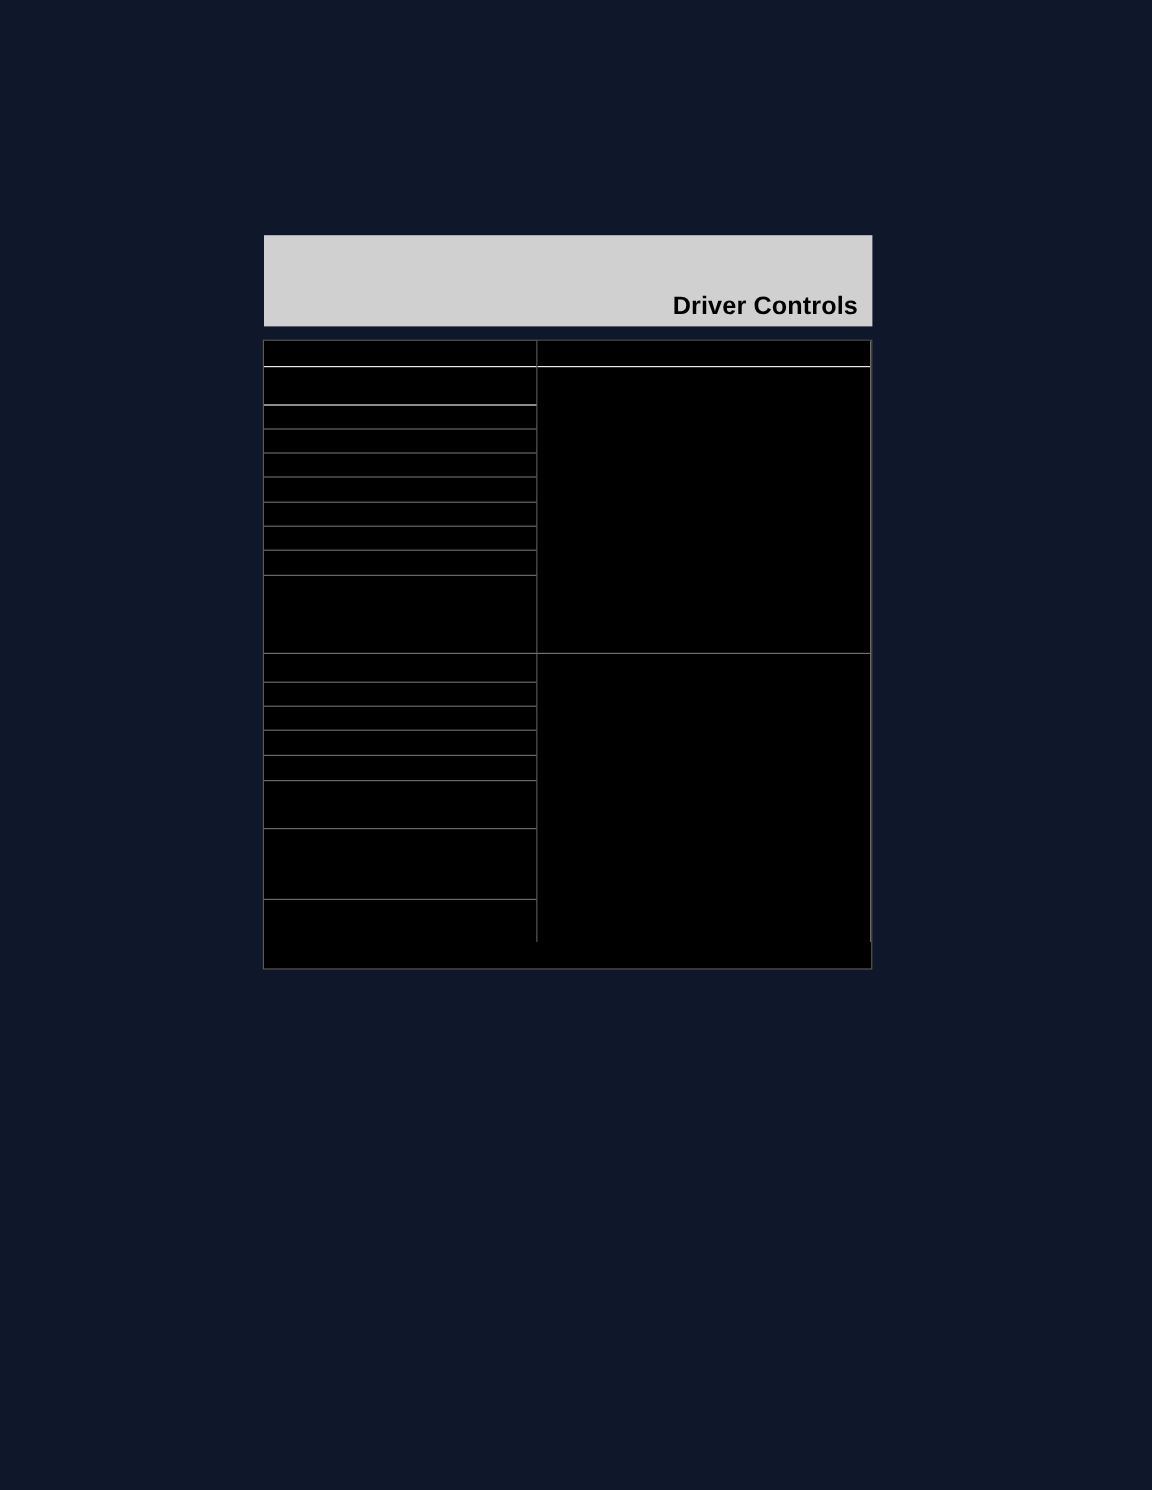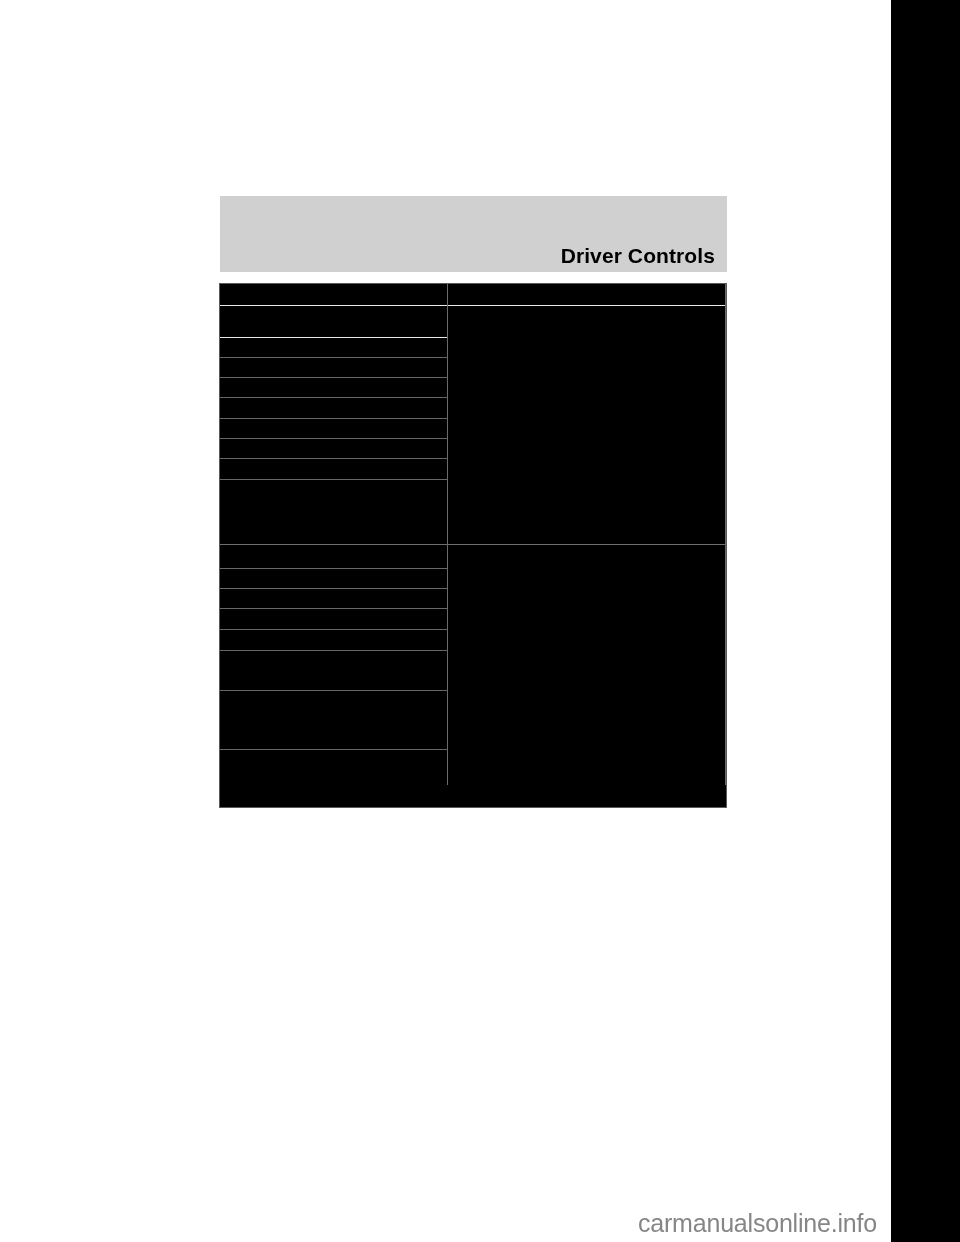--- a/index.html
+++ b/index.html
@@ -13,22 +13,22 @@
     position: relative;
     overflow: hidden;
     font-family: "Liberation Sans", sans-serif;
     -webkit-font-smoothing: antialiased;
   }
 
   
   #page {
     position: absolute;
     left: 0; top: 0;
-    width: 891px; height: 1242px;
-    background: #ffffff;
+    width: 960px; height: 1242px;
+    background: #0f172a;
   }
 
   
   #header-band {
     position: absolute;
     left: 220px;
     top: 196px;
     width: 507px;
     height: 76px;
     background: #d0d0d0;
@@ -180,15 +180,14 @@
 
         <div class="col-right">
           <div class="right-pad" style="height:240px"></div>
         </div>
 
       </div>
     </div>
 
   </div>
 
-  <div id="watermark">carmanualsonline.info</div>
 
 </div>
 
 </body></html>

